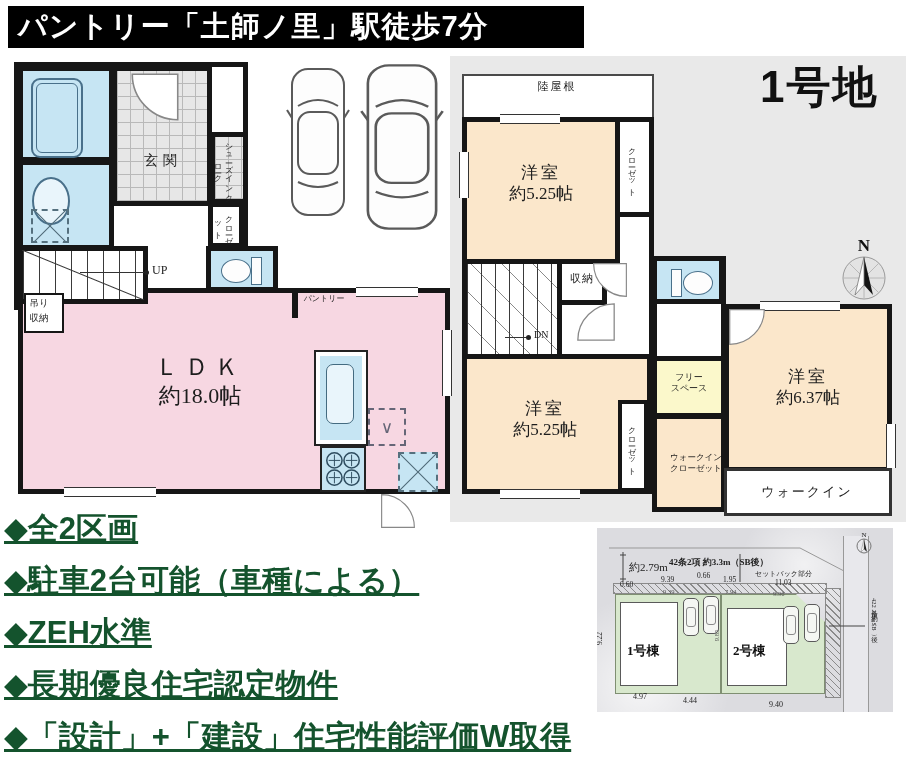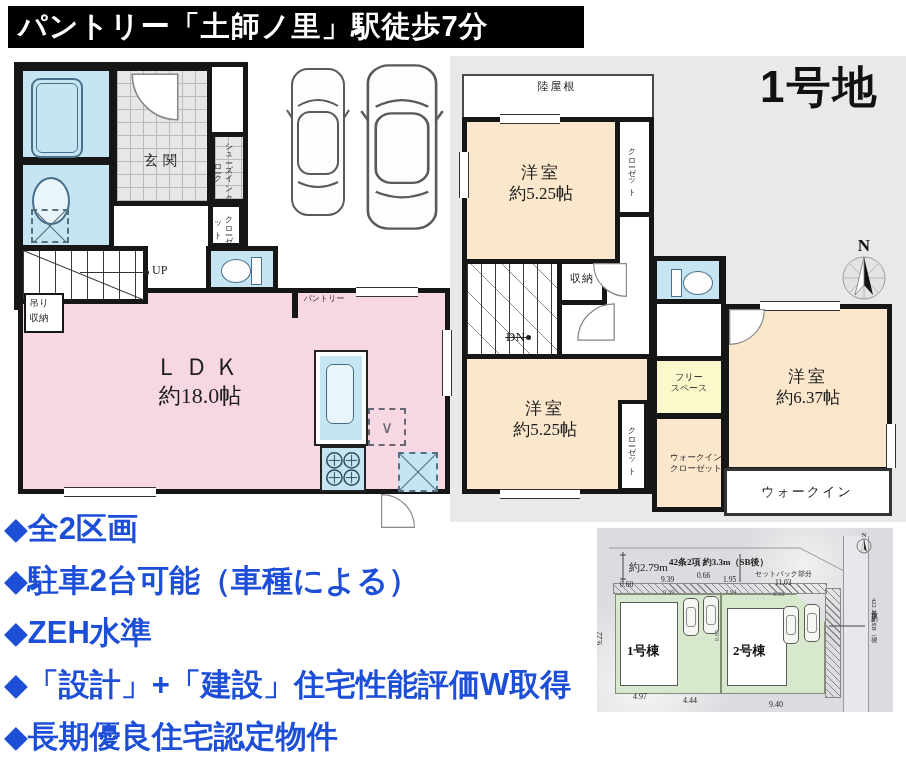--- a/index.html
+++ b/index.html
@@ -33,21 +33,21 @@
   .tub{position:absolute;left:8px;top:7px;width:48px;height:76px;border:2px solid #49708a;border-radius:9px;}
   .tub::after{content:"";position:absolute;inset:3px;border:1px solid #49708a;border-radius:6px;}
   .sinkoval{position:absolute;left:9px;top:12px;width:34px;height:44px;border:2px solid #49708a;border-radius:50%;background:#e9f5fb;}
   .xbox{position:absolute;border:2px dashed #55707e;
         background-image:linear-gradient(45deg,transparent calc(50% - 1px),#55707e 50%,transparent calc(50% + 1px)),
                          linear-gradient(-45deg,transparent calc(50% - 1px),#55707e 50%,transparent calc(50% + 1px));}
   .toilet-bowl{position:absolute;width:28px;height:22px;background:#fdfdfd;border:1.5px solid #49708a;border-radius:50%;}
   .toilet-tank{position:absolute;width:9px;height:26px;background:#fdfdfd;border:1.5px solid #49708a;}
   .dot{position:absolute;width:5px;height:5px;border-radius:50%;background:#222;}
   .hline{position:absolute;height:1px;background:#333;}
-  .features{position:absolute;left:4px;top:503px;color:#1d4ed8;font-weight:700;font-size:31px;line-height:52px;white-space:nowrap;}
+  .features{position:absolute;left:4px;top:503px;color:#14532d;font-weight:700;font-size:31px;line-height:52px;white-space:nowrap;text-decoration:underline;}
   .site{position:absolute;left:597px;top:528px;width:296px;height:184px;background:#dcdce0;overflow:hidden;
         background-image:radial-gradient(circle at 15% 85%,rgba(255,255,255,.75),transparent 30%),
                          radial-gradient(circle at 70% 20%,rgba(255,255,255,.6),transparent 25%),
                          radial-gradient(circle at 45% 60%,rgba(255,255,255,.5),transparent 30%);}
   .hatch{position:absolute;background-image:repeating-linear-gradient(45deg,#8a8a8a 0 1px,transparent 1px 5px);
          border:1px solid #8a8a8a;box-sizing:border-box;}
   .lot{position:absolute;background:#d8e8cd;border:1px solid #7f8f72;box-sizing:border-box;}
   .house{position:absolute;background:#fff;border:1px solid #5a5a5a;box-sizing:border-box;}
   .site-num{position:absolute;font-family:"Liberation Serif","DejaVu Serif",serif;color:#222;font-size:7.5px;white-space:nowrap;}
   .site-num2{position:absolute;font-family:"Liberation Serif","DejaVu Serif",serif;color:#555;font-size:6.5px;white-space:nowrap;}
@@ -170,21 +170,21 @@
     <div>約5.25帖</div>
   </div>
   <div class="room fill-white" style="left:615px;top:117px;width:39px;height:100px;"></div>
   <div class="rlabel vtext" style="left:626px;top:128px;height:80px;font-size:8px;line-height:11px;">クローゼット</div>
 
   <div class="room fill-white" style="left:557px;top:259px;width:50px;height:46px;"></div>
   <div class="rlabel" style="left:561px;top:272px;width:42px;font-size:11px;letter-spacing:1px;">収納</div>
   <div class="room stairs2" style="left:462px;top:259px;width:100px;height:100px;"></div>
   <div class="hline" style="left:505px;top:337px;width:22px;"></div>
   <div class="dot" style="left:526px;top:335px;"></div>
-  <div class="rlabel" style="left:506px;top:329px;font-size:13px;">DN</div>
+  <div class="rlabel" style="left:534px;top:329px;font-size:10px;">DN</div>
 
   <div class="room fill-blue" style="left:652px;top:256px;width:72px;height:48px;">
     <div class="toilet-bowl" style="left:26px;top:10px;"></div>
     <div class="toilet-tank" style="left:14px;top:8px;"></div>
   </div>
 
   <div class="room fill-beige" style="left:462px;top:354px;width:190px;height:140px;"></div>
   <div class="rlabel" style="left:485px;top:398px;width:120px;font-size:17px;">
     <div style="letter-spacing:3px;">洋室</div>
     <div>約5.25帖</div>
@@ -244,22 +244,22 @@
         <line x1="43" y1="27" x2="13" y2="57"></line>
     </g>
     <polygon points="28,21 37,59 28,49" fill="#141414"></polygon>
     <polygon points="28,21 19,59 28,49" fill="#fcfcfc" stroke="#777" stroke-width="0.8"></polygon>
   </svg>
 
   <div class="features">
     <div>◆全2区画</div>
     <div>◆駐車2台可能（車種による）</div>
     <div>◆ZEH水準</div>
+    <div>◆長期優良住宅認定物件</div>
     <div>◆「設計」+「建設」住宅性能評価W取得</div>
-    <div>◆長期優良住宅認定物件</div>
   </div>
 
   <div class="site">
     <div class="abs" style="left:246px;top:8px;width:26px;height:176px;background:#e8e8ec;border-left:1px solid #999;border-right:1px solid #999;box-sizing:border-box;"></div>
     <div class="hatch" style="left:16px;top:55px;width:214px;height:11px;"></div>
     <div class="hatch" style="left:228px;top:60px;width:16px;height:110px;"></div>
 
     <div class="lot" style="left:18px;top:66px;width:106px;height:100px;"></div>
     <div class="lot" style="left:124px;top:66px;width:104px;height:100px;clip-path:polygon(0 0,72% 0,100% 28%,100% 100%,0 100%);"></div>
 

